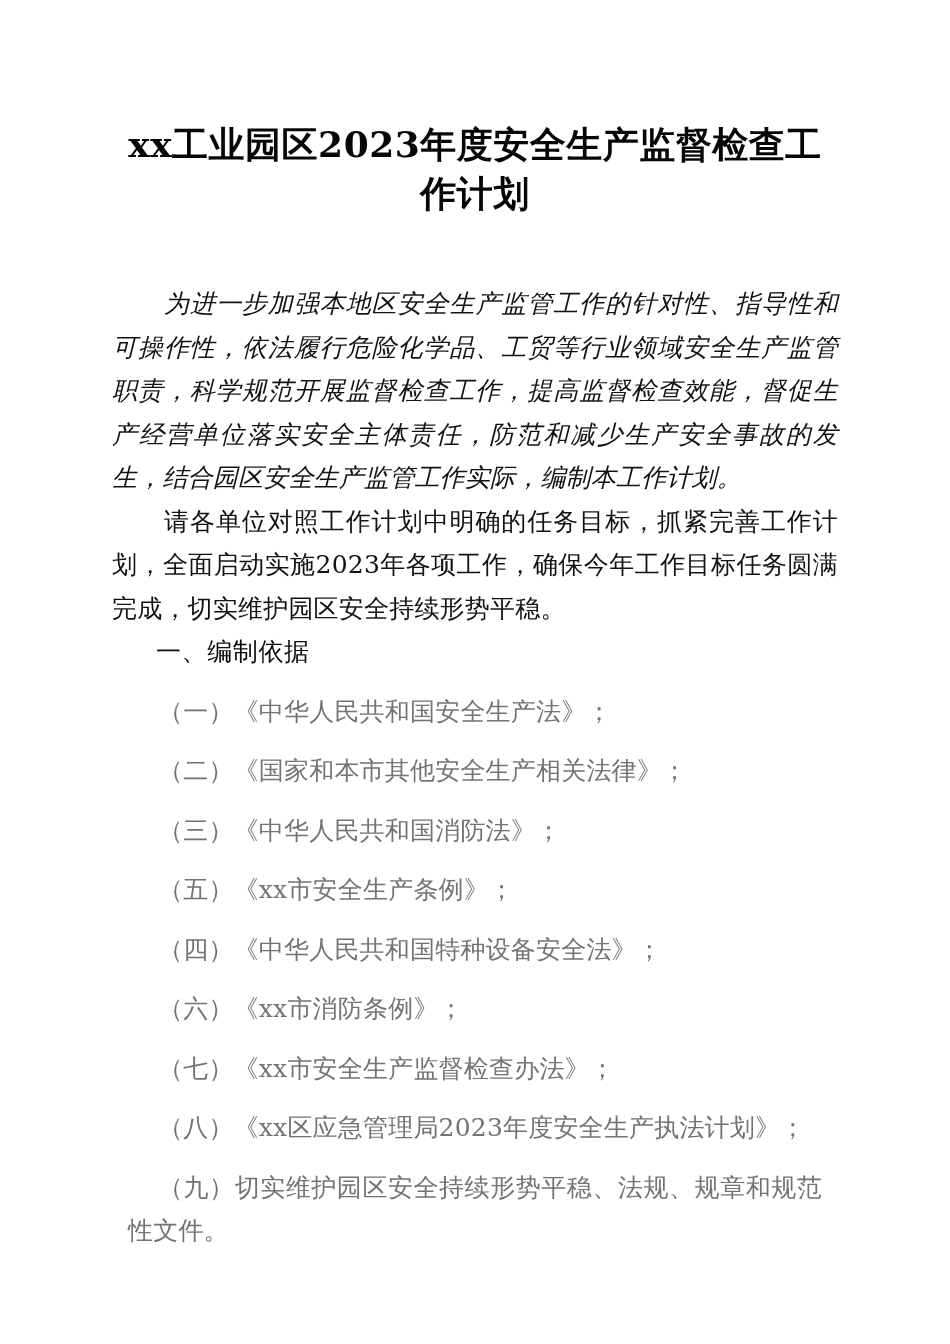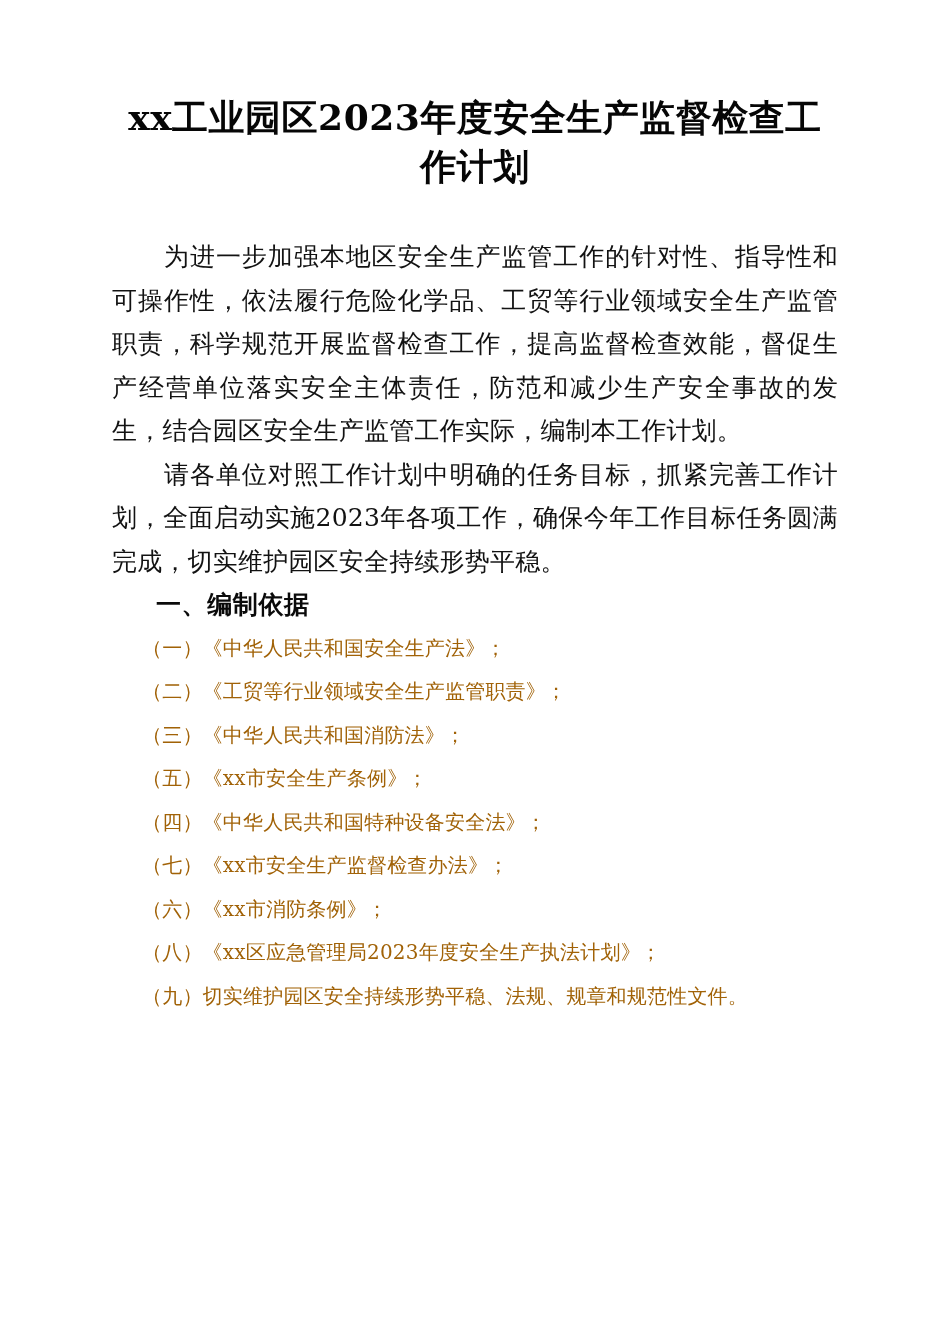--- a/index.html
+++ b/index.html
@@ -30,68 +30,69 @@
 
   
   .doc-title {
     font-family: "DejaVu Serif", "Liberation Serif", serif;
     font-weight: bold;
     font-size: 36px;
     line-height: 49px;
     text-align: center;
     letter-spacing: 0.5px;
     margin: 0;
-    padding-top: 93px;
+    padding-top: 120px;
     color: #060606;
   }
 
   
   .para {
     font-family: "DejaVu Serif", "Liberation Serif", serif;
     font-size: 25px;
     line-height: 43.5px;
     text-align: justify;
     text-align-last: left;
     text-justify: inter-ideograph;
     margin: 0;
     color: #121212;
     letter-spacing: 0.2px;
   }
   .para.first {
-    margin-top: 44px;
+    margin-top: 64px;
+    font-style: italic;
   }
   .para-indent {
     text-indent: 52px;
   }
 
   
   .heading {
     font-family: "DejaVu Sans", "Liberation Sans", sans-serif;
-    font-weight: bold;
+    font-weight: normal;
     font-size: 25px;
     line-height: 43.5px;
     margin: 0;
     padding-left: 44px;
     color: #0a0a0a;
     letter-spacing: 0.6px;
   }
 
   
   .list {
     list-style: none;
     margin: 0;
     padding: 0;
   }
   .list-item {
     font-family: "DejaVu Serif", "Liberation Serif", serif;
-    font-size: 20px;
+    font-size: 25px;
     line-height: 43.5px;
     padding-left: 30px;
-    margin: 0;
-    color: #a16207;
+    margin: 16px;
+    color: #737373;
     white-space: nowrap;
     letter-spacing: 0.2px;
   }
   .list-item.wrap {
     white-space: normal;
     padding-left: 0;
     text-indent: 30px;
     text-align: justify;
     text-align-last: left;
   }
@@ -105,25 +106,25 @@
     <h1 class="doc-title">xx工业园区2023年度安全生产监督检查工作计划</h1>
 
     <p class="para para-indent first">为进一步加强本地区安全生产监管工作的针对性、指导性和可操作性，依法履行危险化学品、工贸等行业领域安全生产监管职责，科学规范开展监督检查工作，提高监督检查效能，督促生产经营单位落实安全主体责任，防范和减少生产安全事故的发生，结合园区安全生产监管工作实际，编制本工作计划。</p>
 
     <p class="para para-indent">请各单位对照工作计划中明确的任务目标，抓紧完善工作计划，全面启动实施2023年各项工作，确保今年工作目标任务圆满完成，切实维护园区安全持续形势平稳。</p>
 
     <h2 class="heading">一、编制依据</h2>
 
     <ul class="list">
       <li class="list-item">（一）《中华人民共和国安全生产法》；</li>
-      <li class="list-item">（二）《工贸等行业领域安全生产监管职责》；</li>
+      <li class="list-item">（二）《国家和本市其他安全生产相关法律》；</li>
       <li class="list-item">（三）《中华人民共和国消防法》；</li>
       <li class="list-item">（五）《xx市安全生产条例》；</li>
       <li class="list-item">（四）《中华人民共和国特种设备安全法》；</li>
+      <li class="list-item">（六）《xx市消防条例》；</li>
       <li class="list-item">（七）《xx市安全生产监督检查办法》；</li>
-      <li class="list-item">（六）《xx市消防条例》；</li>
       <li class="list-item">（八）《xx区应急管理局2023年度安全生产执法计划》；</li>
       <li class="list-item wrap">（九）切实维护园区安全持续形势平稳、法规、规章和规范性文件。</li>
     </ul>
 
 
   </div>
 </div>
 
 </body></html>

